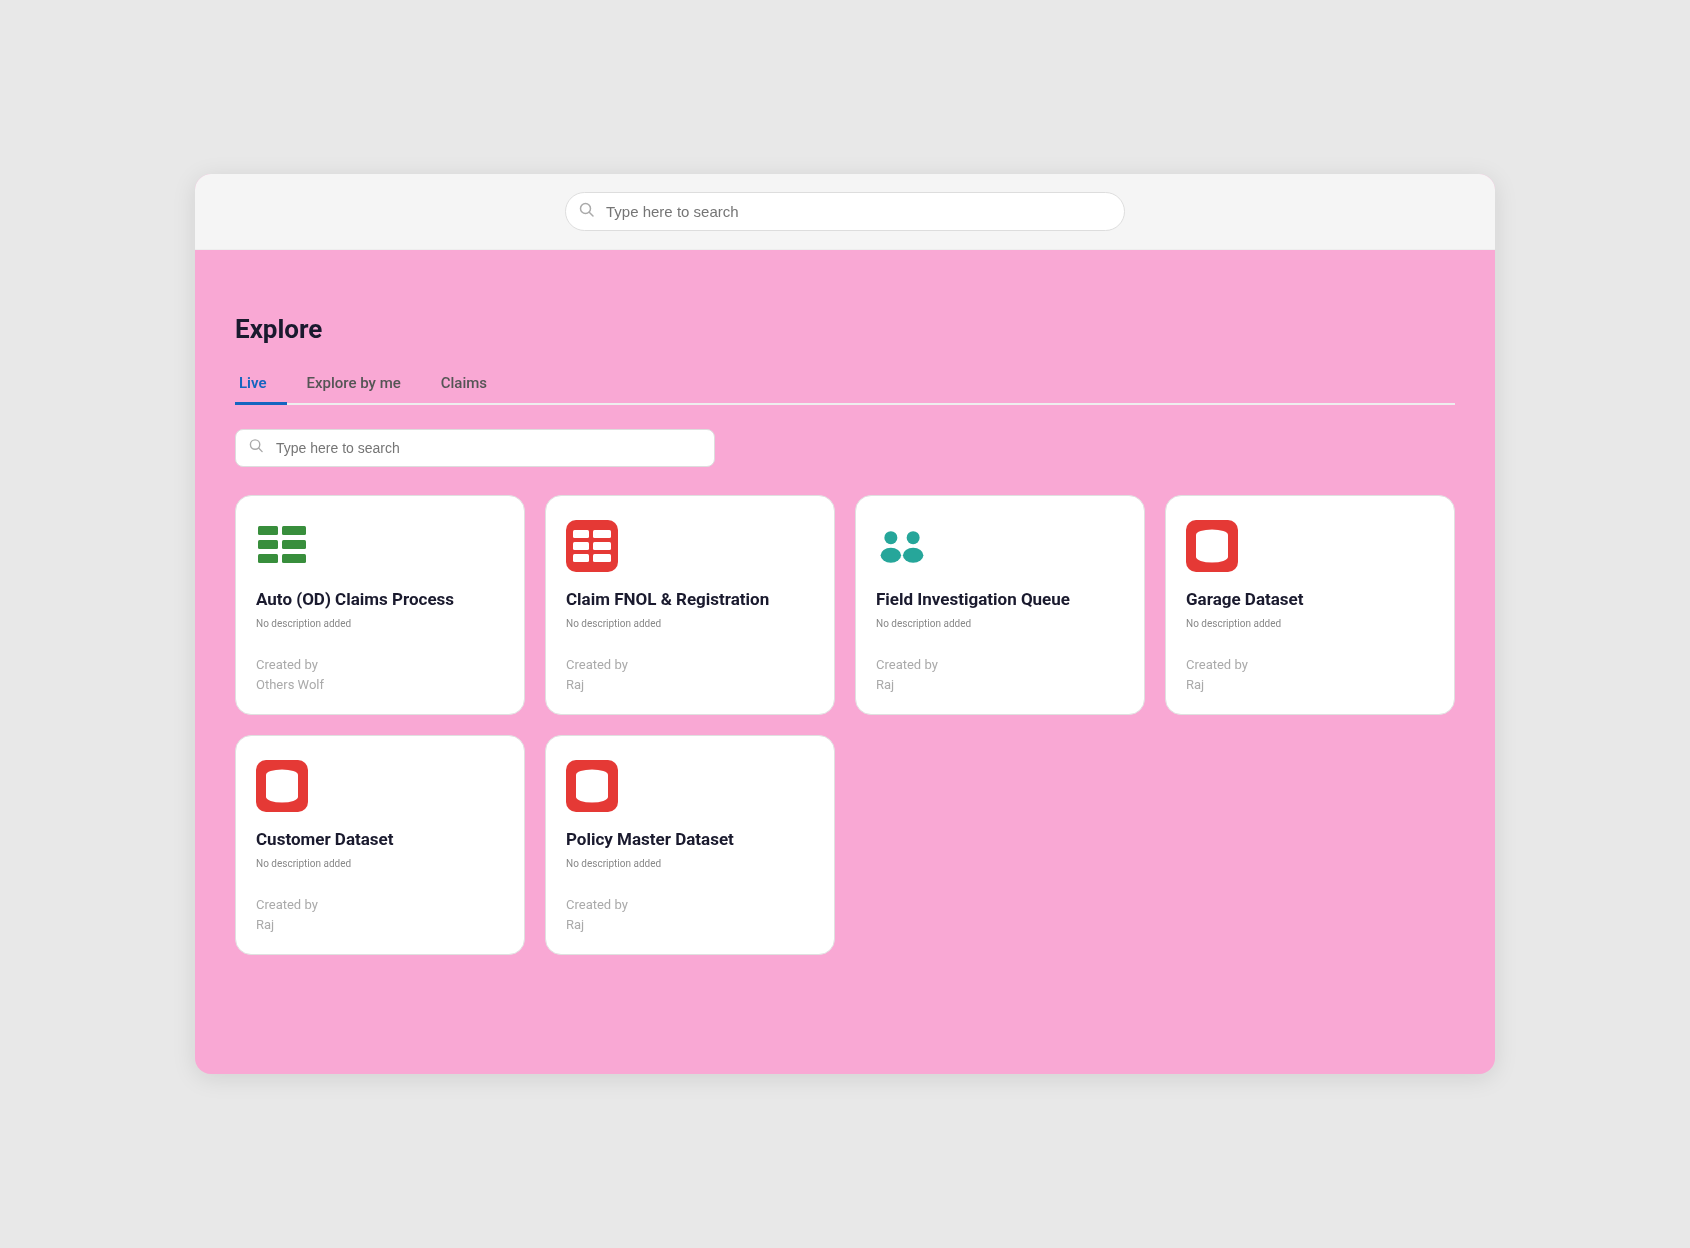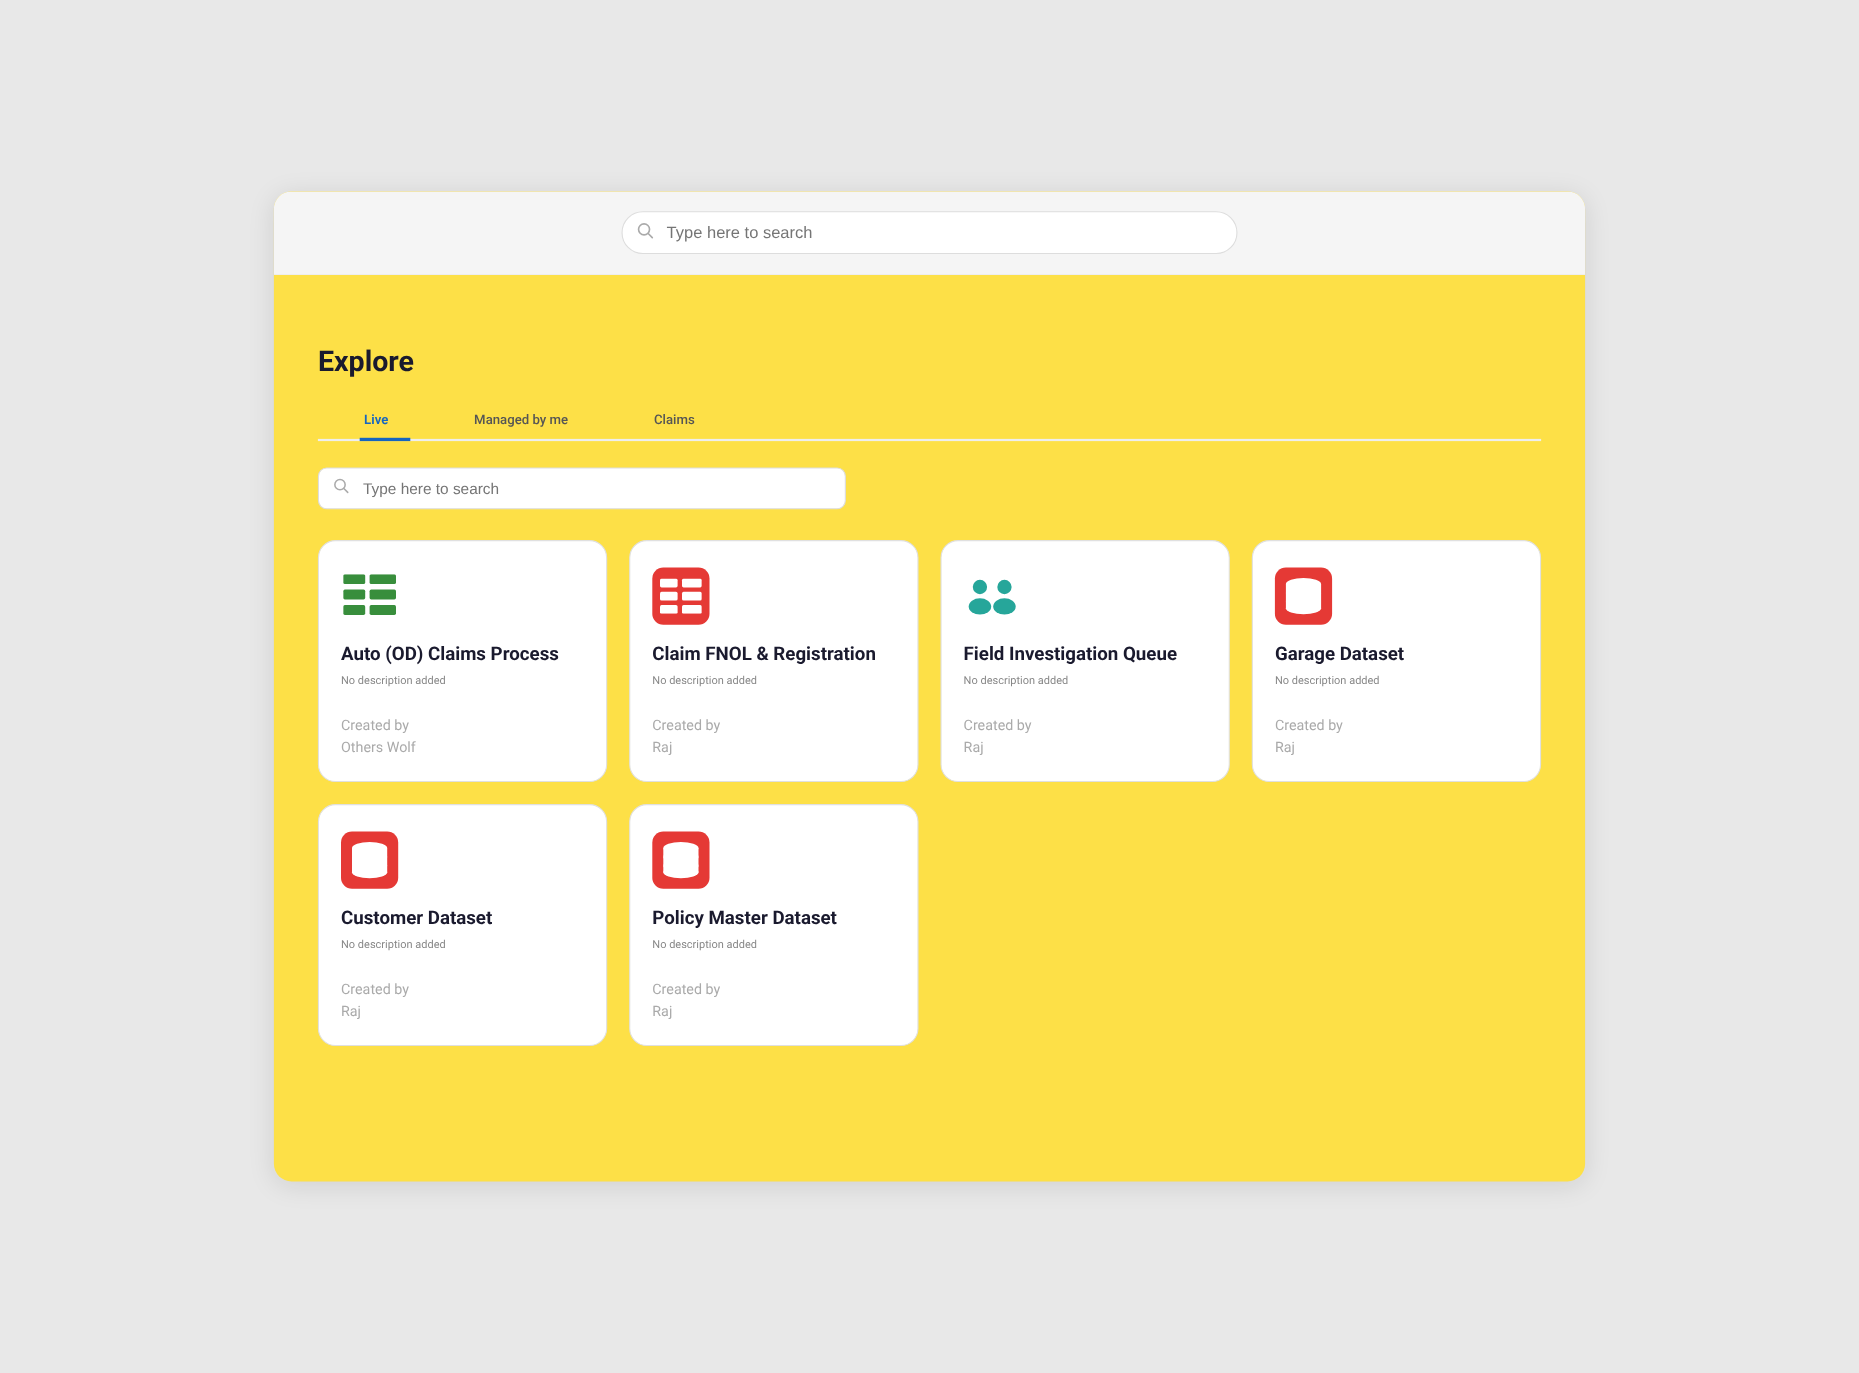--- a/index.html
+++ b/index.html
@@ -6,23 +6,23 @@
     body {
       background: #e8e8e8;
       font-family: -apple-system, BlinkMacSystemFont, 'Segoe UI', Roboto, sans-serif;
       display: flex;
       align-items: center;
       justify-content: center;
       min-height: 100vh;
       padding: 20px;
     }
     .window {
-      background: #fde047;
+      background: #f9a8d4;
       border-radius: 16px;
-      width: 1192px;
+      width: 1300px;
       min-height: 900px;
       padding: 0;
       overflow: hidden;
       box-shadow: 0 4px 24px rgba(0,0,0,0.10);
     }
     .top-search-bar {
       background: #f5f5f5;
       padding: 18px 0;
       display: flex;
       justify-content: center;
@@ -61,28 +61,27 @@
       margin-top: 32px;
     }
     .tabs {
       display: flex;
       gap: 0;
       border-bottom: 2px solid #eee;
       margin-bottom: 24px;
     }
     .tab {
       padding: 10px 20px;
-      font-size: 12px;
+      font-size: 15px;
       font-weight: 500;
       color: #555;
       cursor: pointer;
       border-bottom: 3px solid transparent;
       margin-bottom: -2px;
       transition: color 0.2s;
-      margin-left: 38px;
     }
     .tab:first-child {
       padding-left: 4px;
     }
     .tab.active {
       color: #1565c0;
       border-bottom: 3px solid #1565c0;
       font-weight: 600;
     }
     .section-search-container {
@@ -176,21 +175,21 @@
       </span>
       <input type="text" class="top-search-input" placeholder="Type here to search" style="">
     </div>
   </div>
 
   <div class="main-content">
     <div class="page-title">Explore</div>
 
     <div class="tabs">
       <div class="tab active">Live</div>
-      <div class="tab">Managed by me</div>
+      <div class="tab">Explore by me</div>
       <div class="tab">Claims</div>
     </div>
 
     <div class="section-search-container">
       <span class="search-icon">
         <svg width="15" height="15" viewBox="0 0 16 16" fill="none">
           <circle cx="6.5" cy="6.5" r="5" stroke="#aaa" stroke-width="1.5"></circle>
           <line x1="10.5" y1="10.5" x2="14" y2="14" stroke="#aaa" stroke-width="1.5" stroke-linecap="round"></line>
         </svg>
       </span>

